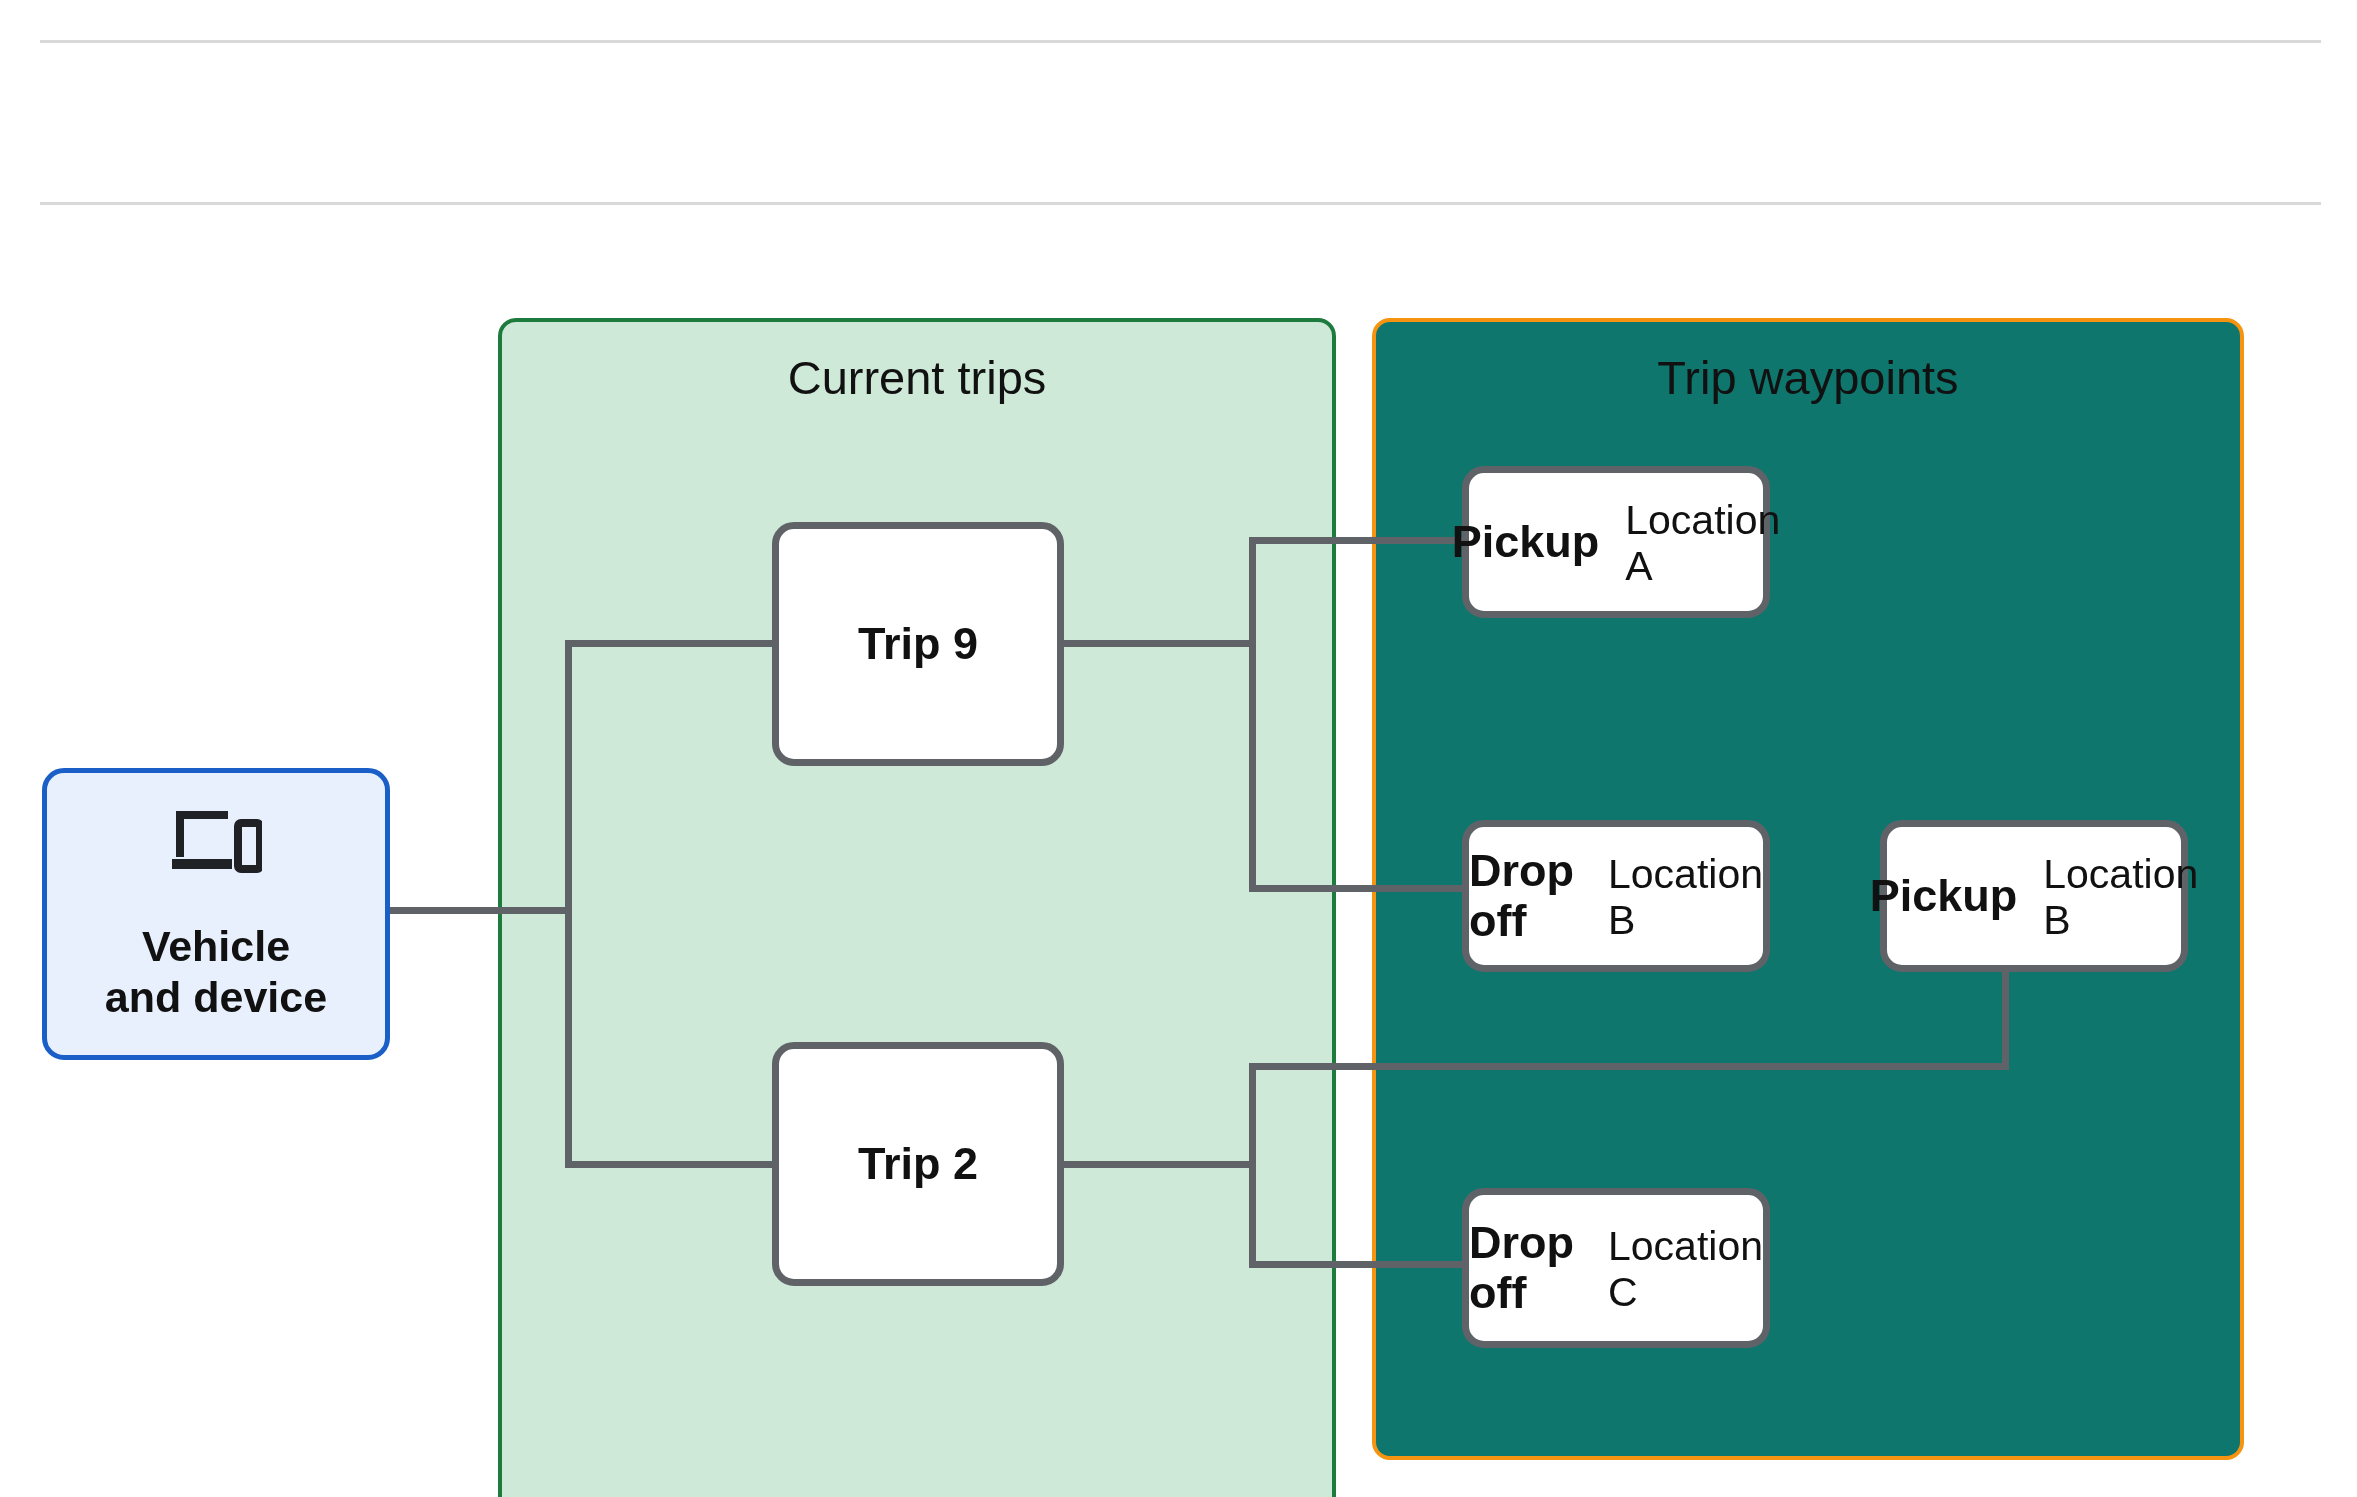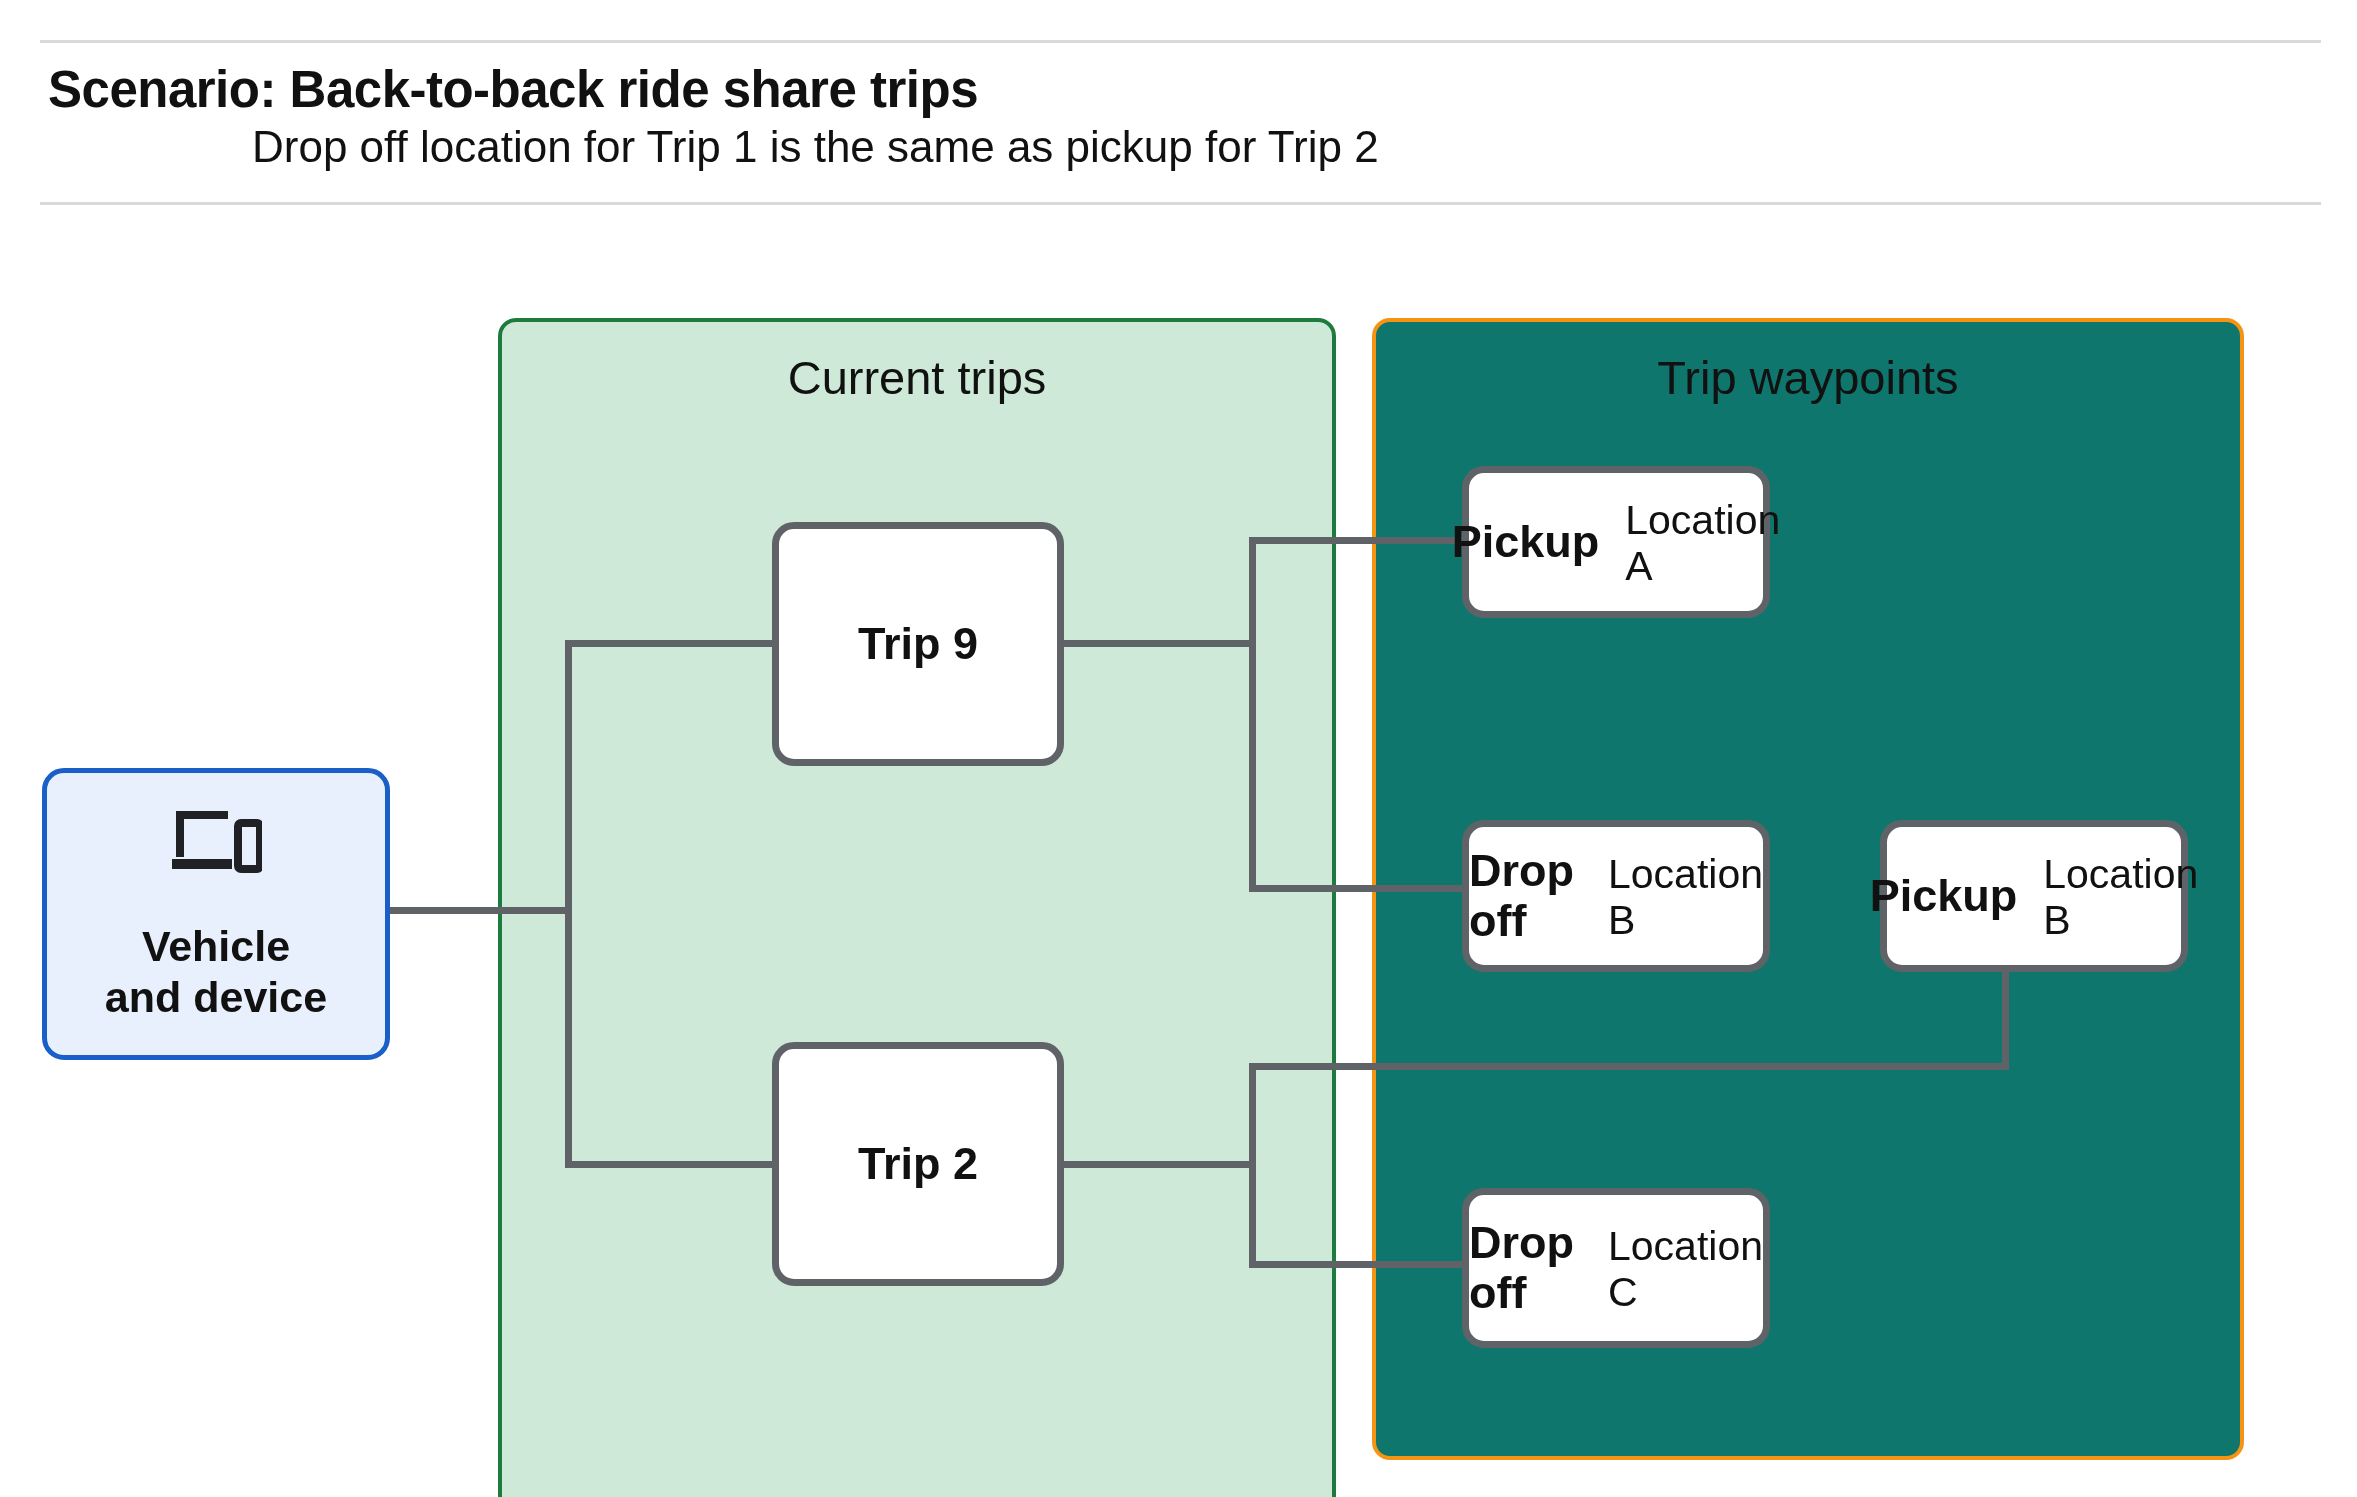--- a/index.html
+++ b/index.html
@@ -53,22 +53,20 @@
            align-items:center;justify-content:center;}
   .vehicle .icon{margin-bottom:44px;}
   .vehicle .label{font-size:43px;font-weight:bold;text-align:center;line-height:1.18;}
 </style>
 </head>
 <body>
 
 <div class="canvas">
 
   <div class="rule top"></div>
-  <div class="title">Scenario: Back-to-back ride share trips</div>
-  <div class="subtitle">Drop off  location for Trip 1 is the same as pickup for Trip 2</div>
   <div class="rule bottom"></div>
 
   <div class="panel panel-green">
     <div class="panel-title">Current trips</div>
   </div>
   <div class="panel panel-orange">
     <div class="panel-title">Trip waypoints</div>
   </div>
 
   <div class="line lh" style="left:388px;top:907px;width:184px;"></div>

